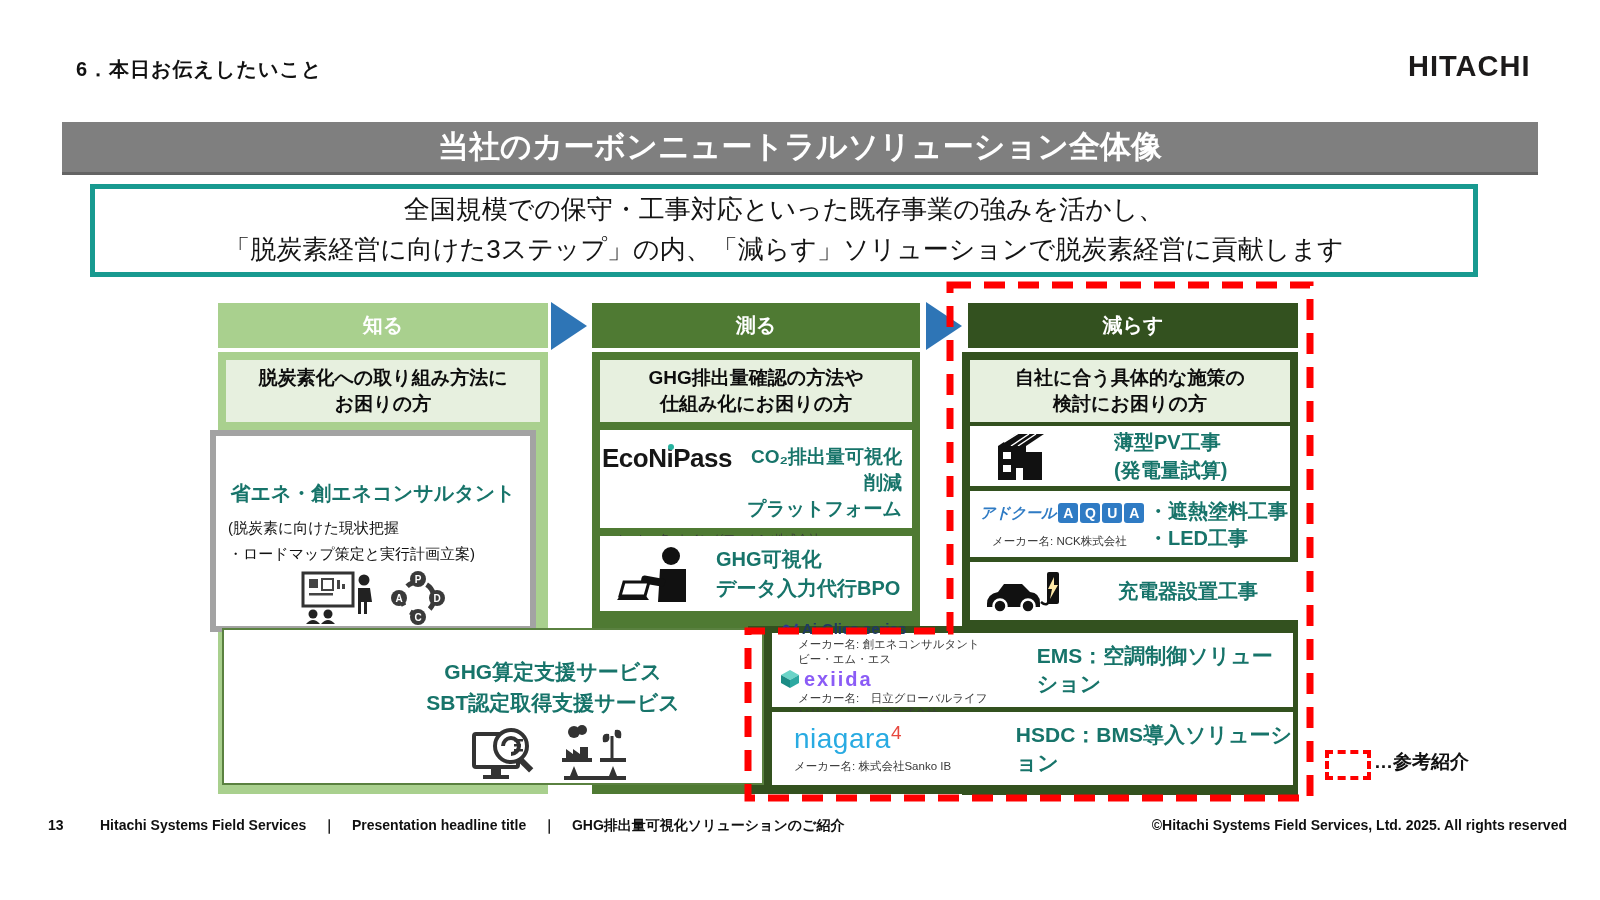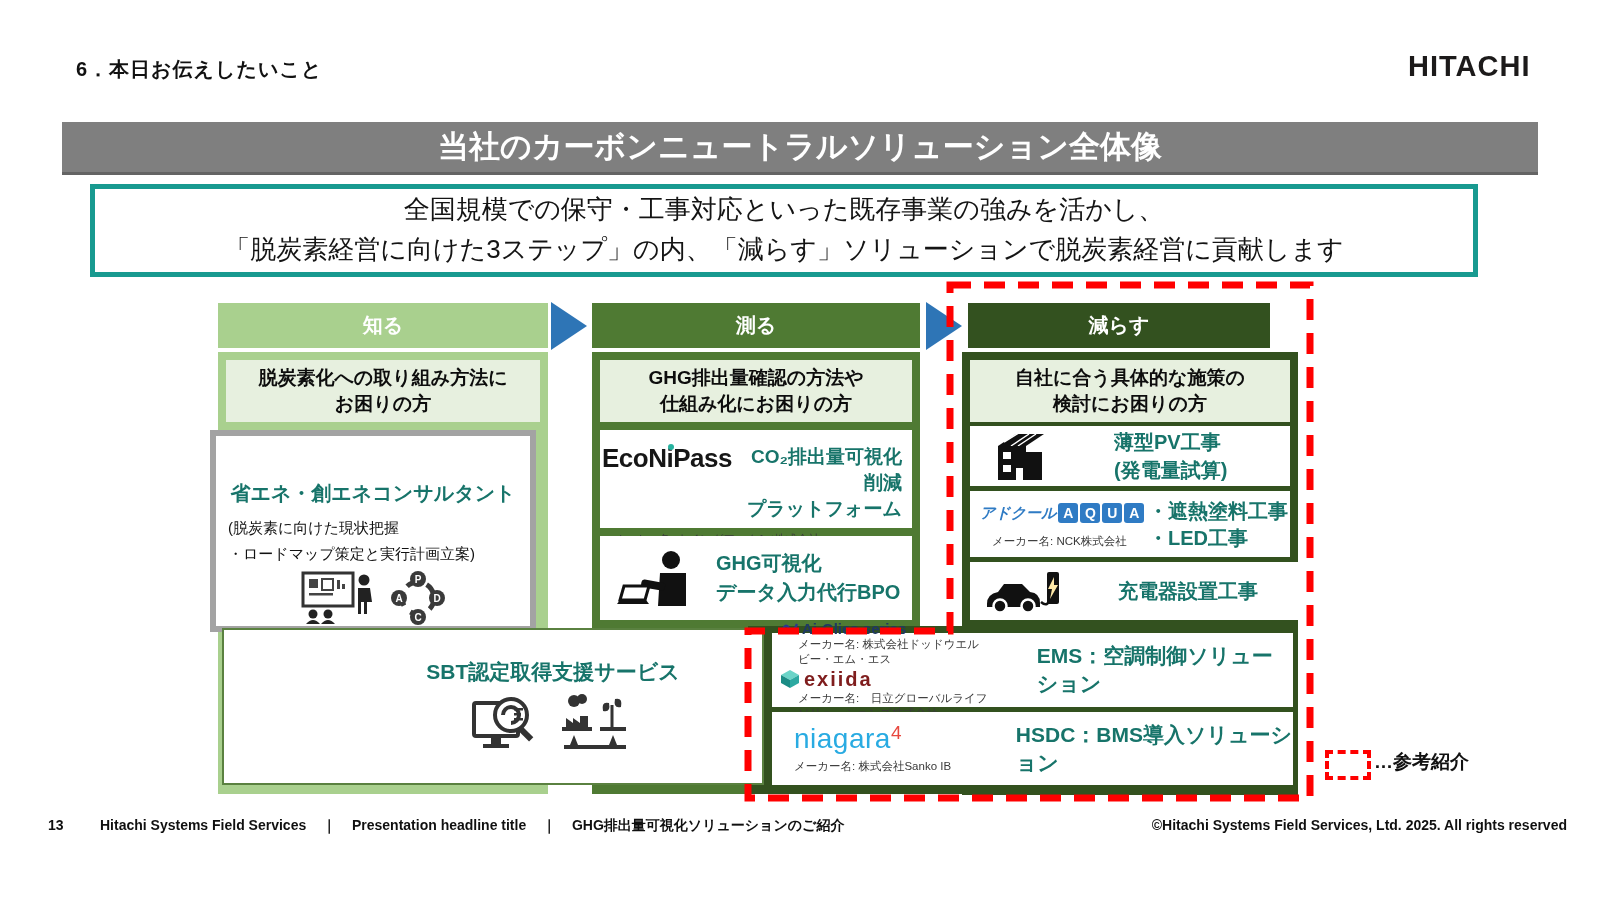--- a/index.html
+++ b/index.html
@@ -18,21 +18,21 @@
   
   .summary{left:90px;top:184px;width:1378px;height:83px;border:5px solid #189a90;background:#fff;
            display:flex;flex-direction:column;align-items:center;
            font-size:26px;line-height:40px;color:#141414;text-align:center;}
 
   
   .step{top:303px;height:45px;color:#fff;font-weight:bold;font-size:20px;
         display:flex;align-items:center;justify-content:center;z-index:3;}
   .step-know{left:218px;width:330px;background:#a9d08e;}
   .step-measure{left:592px;width:328px;background:#4f7a33;}
-  .step-reduce{left:968px;width:302px;background:#33511f;}
+  .step-reduce{left:968px;width:330px;background:#33511f;}
   .arrow{top:302px;width:0;height:0;border-top:24px solid transparent;border-bottom:24px solid transparent;
          border-left:36px solid #2e75b6;z-index:2;}
   .arrow1{left:551px;} .arrow2{left:926px;}
 
   
   .panel{z-index:1;}
   .panel-know{left:218px;top:352px;width:330px;height:442px;background:#a9d08e;}
   .panel-measure{left:592px;top:352px;width:328px;height:442px;background:#4f7a33;}
   .panel-reduce{left:962px;top:352px;width:336px;height:443px;background:#33511f;}
   .panel-ems{left:748px;top:626px;width:218px;height:168px;background:#33511f;}
@@ -42,21 +42,21 @@
             line-height:26px;display:flex;flex-direction:column;justify-content:center;z-index:3;height:62px;}
   .aud-know{left:226px;top:360px;width:314px;}
   .aud-measure{left:600px;top:360px;width:312px;}
   .aud-reduce{left:970px;top:360px;width:320px;}
 
   
   .card{background:#fff;z-index:3;}
   .card-consult{left:210px;top:430px;width:314px;height:190px;border:6px solid #a3a3a3;}
   .card-ghg{left:222px;top:628px;width:538px;height:153px;border:2px solid #5a8140;z-index:4;}
   .card-econipass{left:600px;top:430px;width:312px;height:98px;}
-  .card-bpo{left:600px;top:536px;width:312px;height:84px;}
+  .card-bpo{left:600px;top:536px;width:312px;height:75px;}
   .card-pv{left:970px;top:426px;width:320px;height:60px;display:flex;align-items:center;}
   .card-aqua{left:970px;top:491px;width:320px;height:66px;}
   .card-charger{left:970px;top:562px;width:384px;height:58px;display:flex;align-items:center;}
   .card-ems{left:772px;top:633px;width:521px;height:74px;display:flex;align-items:center;}
   .card-hsdc{left:772px;top:712px;width:521px;height:73px;display:flex;align-items:center;}
 
   .teal{color:#17746a;font-weight:bold;}
   .consult-title{margin-top:44px;text-align:center;font-size:20px;}
   .consult-desc{margin:8px 0 0 12px;font-size:15px;line-height:26px;color:#111;}
   .consult-icons{display:flex;justify-content:center;gap:14px;margin-top:4px;}
@@ -84,21 +84,21 @@
         font-size:14px;font-weight:bold;text-align:center;line-height:20px;border-radius:3px;}
   .aqua-maker{margin:11px 0 0 12px;}
   .aqua-title{position:absolute;left:178px;top:7px;font-size:20px;line-height:27px;}
 
   .charger-icon{margin-left:14px;}
   .charger-title{margin-left:58px;font-size:20px;}
 
   .ems-left{margin-left:8px;width:252px;}
   .brandrow{display:flex;align-items:center;gap:4px;}
   .aiglies-name{font-size:15px;font-weight:bold;color:#1f3864;}
-  .exiida-name{font-size:20px;font-weight:bold;color:#7f1d1d;letter-spacing:2px;}
+  .exiida-name{font-size:20px;font-weight:bold;color:#8b5cf6;letter-spacing:2px;}
   .ems-maker{margin-left:18px;}
   .ems-title{font-size:21px;margin-left:42px;}
 
   .hsdc-left{margin-left:22px;width:230px;}
   .niagara{font-size:28px;color:#29abe2;letter-spacing:0.5px;}
   .niagara-sup{font-size:19px;color:#e8483f;position:relative;top:-9px;}
   .hsdc-maker{margin-top:4px;}
   .hsdc-title{font-size:21px;margin-left:22px;}
 
   
@@ -183,20 +183,21 @@
         <circle cx="27" cy="46" r="8" fill="#3a3a3a"></circle>
           <text x="27" y="49.5" font-size="10" font-weight="bold" fill="#fff" text-anchor="middle">C</text>
         <circle cx="8" cy="27" r="8" fill="#3a3a3a"></circle>
           <text x="8" y="30.5" font-size="10" font-weight="bold" fill="#fff" text-anchor="middle">A</text>
       </svg>
     </div>
   </div>
 
   <div class="abs card card-ghg">
     <div class="teal ghg-lines">
+      <div>GHG算定支援サービス</div>
       <div>SBT認定取得支援サービス</div>
     </div>
     <div class="ghg-icons">
       <svg width="66" height="58" viewBox="0 0 66 58">
         <rect x="2" y="10" width="44" height="33" rx="2" fill="none" stroke="#333" stroke-width="4"></rect>
         <rect x="19" y="45" width="10" height="6" fill="#333"></rect>
           <rect x="11" y="51" width="26" height="4" fill="#333"></rect>
         <circle cx="39" cy="22" r="16" fill="#fff" stroke="#333" stroke-width="4"></circle>
         <path d="M31 22 a8 8 0 1 1 8 8" fill="none" stroke="#333" stroke-width="4"></path>
         <rect x="42" y="15" width="9" height="2.5" fill="#333"></rect>
@@ -294,21 +295,21 @@
   </div>
 
   <div class="abs card card-ems">
     <div class="ems-left">
       <div class="brandrow">
         <svg width="18" height="16" viewBox="0 0 18 16">
           <path d="M2 12 Q5 2 9 8 T17 4" stroke="#2b3990" stroke-width="2.4" fill="none"></path>
         </svg>
         <span class="aiglies-name">Ai-Glies series</span>
       </div>
-      <div class="maker ems-maker">メーカー名: 株式会社ドッドウエル　ビー・エム・エス</div>
+      <div class="maker ems-maker">メーカー名: 創エネコンサルタント　ビー・エム・エス</div>
       <div class="brandrow" style="margin-top:1px;">
         <svg width="20" height="20" viewBox="0 0 20 20">
           <polygon points="10,1 19,6 10,11 1,6" fill="#6bd4c8"></polygon>
           <polygon points="1,6 10,11 10,19 1,14" fill="#1b8c85"></polygon>
           <polygon points="19,6 19,14 10,19 10,11" fill="#2ca9a1"></polygon>
         </svg>
         <span class="exiida-name">exiida</span>
       </div>
       <div class="maker ems-maker">メーカー名:　日立グローバルライフソリューションズ株式会社</div>
     </div>

